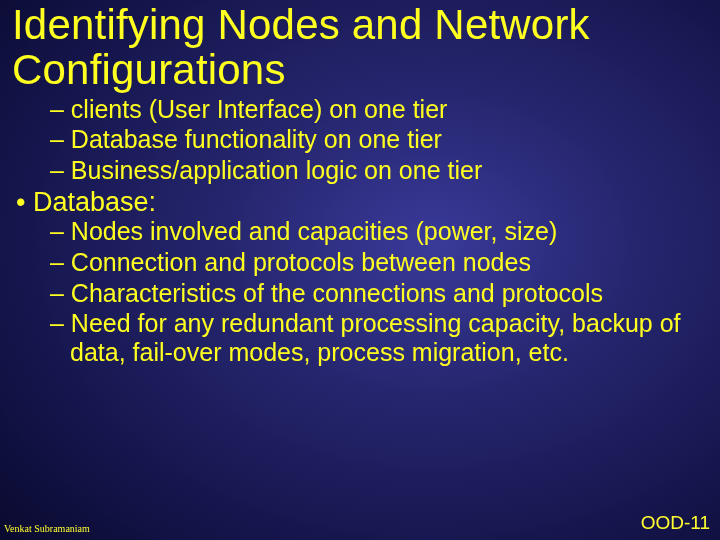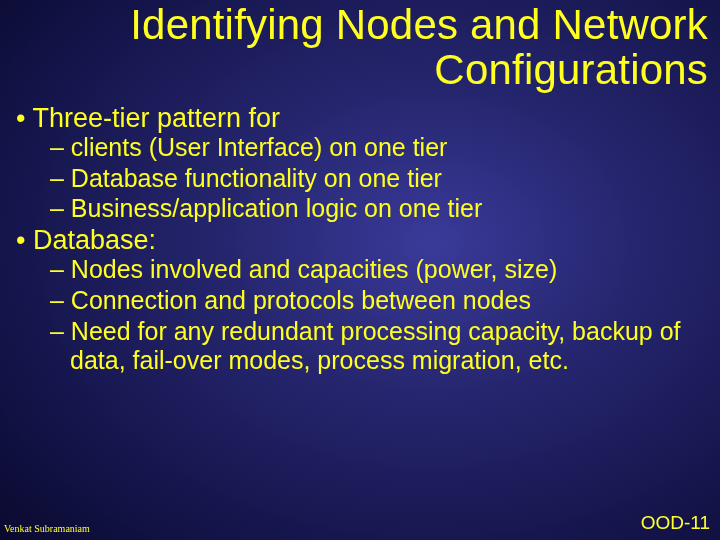--- a/index.html
+++ b/index.html
@@ -15,24 +15,23 @@
     height: 540px;
     background: radial-gradient(ellipse 110% 110% at 60% 45%, #3a3a9a 0%, #262670 25%, #14144a 55%, #060626 80%, #000010 100%);
     color: #ffff20;
     position: relative;
     box-sizing: border-box;
     padding: 2px 12px 0 12px;
   }
   .title {
     font-size: 42px;
     line-height: 1.08;
-    margin: 0 0 12px 0;
+    margin: 0 0 4px 0;
     font-weight: 400;
     letter-spacing: 0.2px;
-    text-align: right;
   }
   .bullet-l1 {
     font-size: 27px;
     line-height: 1.12;
     margin: 0;
     padding-left: 4px;
     text-indent: 0;
   }
   .bullet-l2 {
     font-size: 25px;
@@ -63,28 +62,28 @@
 </style>
 </head>
 <body>
 
 <div class="slide">
 
   <h1 class="title">Identifying Nodes and Network Configurations</h1>
 
   <div class="content">
 
-    <p class="bullet-l1">• Three-tier pattern for</p>
     <p class="bullet-l2">– clients (User Interface) on one tier</p>
     <p class="bullet-l2">– Database functionality on one tier</p>
     <p class="bullet-l2">– Business/application logic on one tier</p>
 
     <p class="bullet-l1">• Database:</p>
     <p class="bullet-l2">– Nodes involved and capacities (power, size)</p>
     <p class="bullet-l2">– Connection and protocols between nodes</p>
+    <p class="bullet-l2">– Characteristics of the connections and protocols</p>
     <p class="bullet-l2">– Need for any redundant processing capacity, backup of data, fail-over modes, process migration, etc.</p>
 
   </div>
 
   <div class="footer-left">Venkat Subramaniam</div>
   <div class="footer-right">OOD-11</div>
 
 </div>
 
 </body></html>

